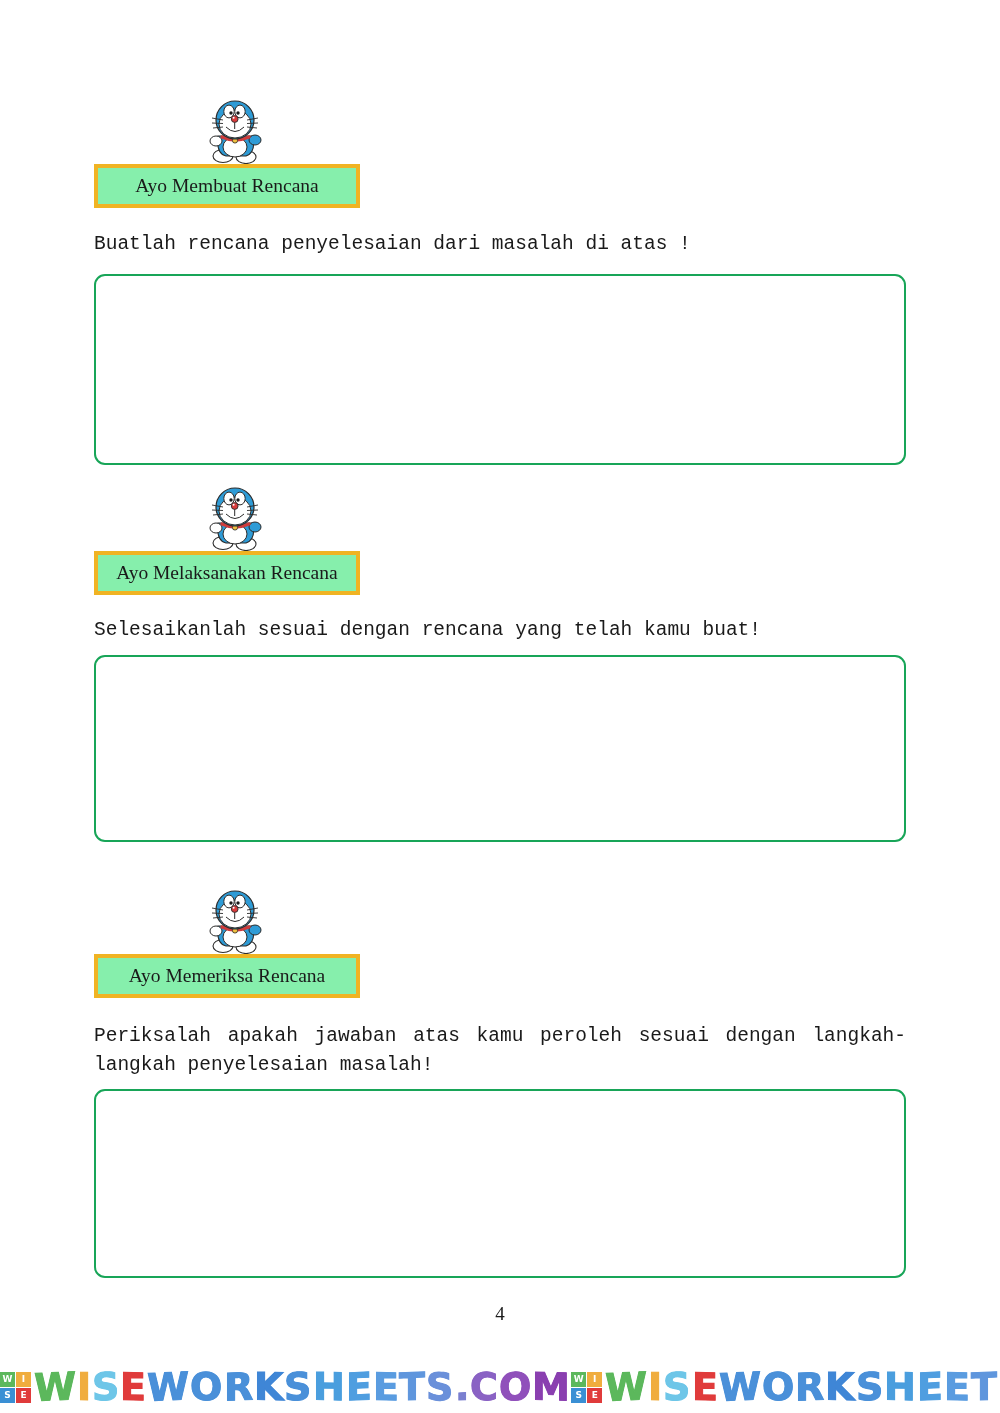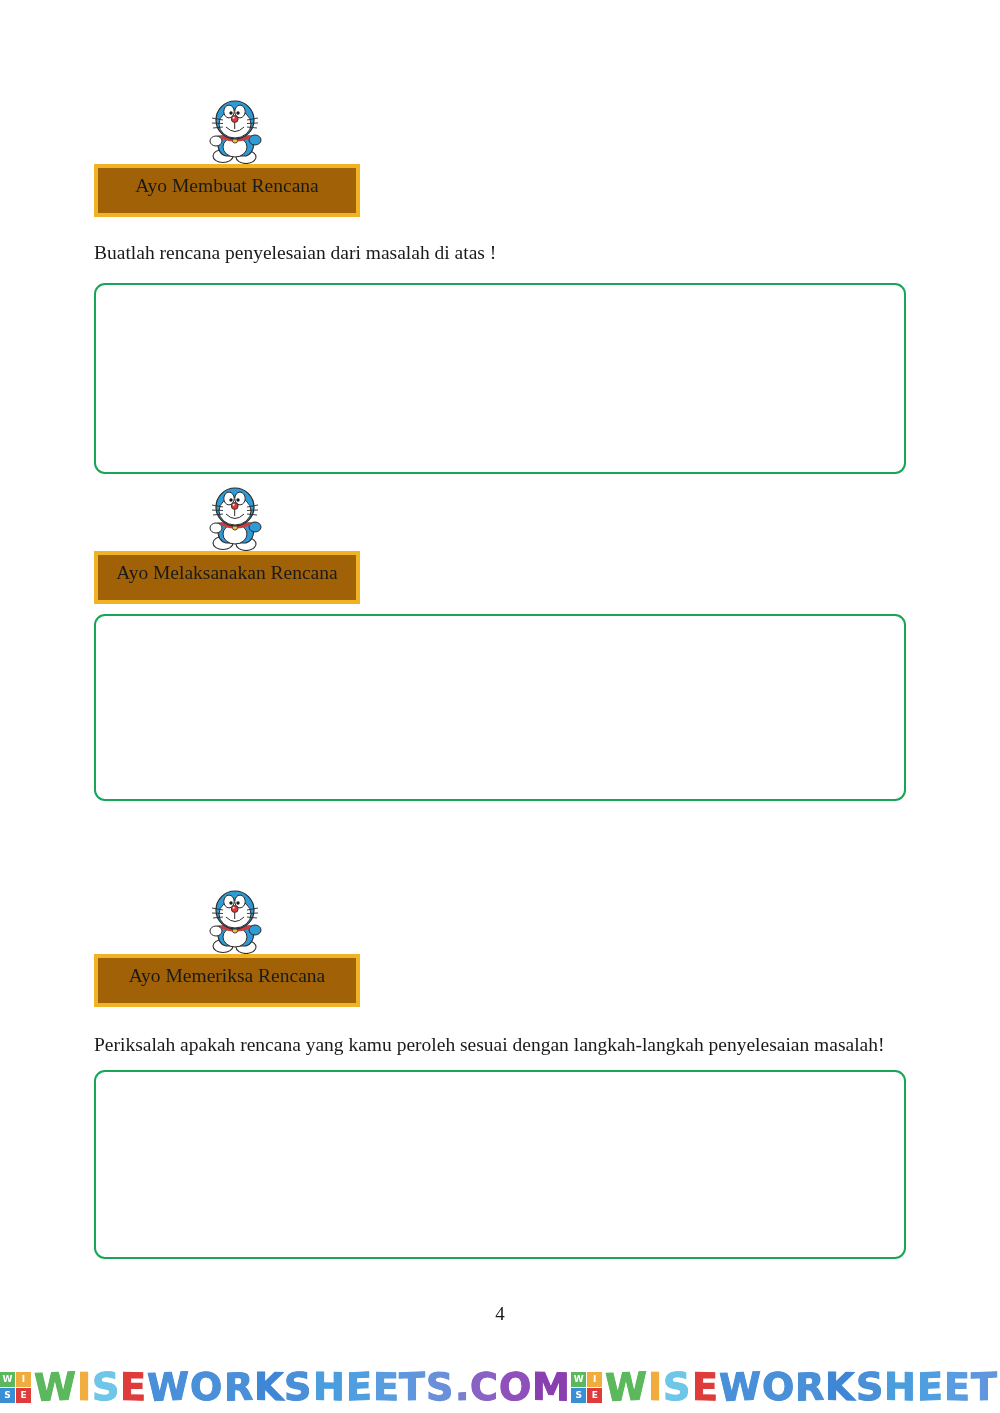--- a/index.html
+++ b/index.html
@@ -36,37 +36,37 @@
     height: 68px;
     margin-left: 112px;
     margin-bottom: 0px;
   }
   .mascot svg { display: block; width: 58px; height: 68px; }
 
   .title-box {
     box-sizing: border-box;
     display: inline-block;
     border: 4px solid #f0b323;
-    background: #a16207;
-    padding: 7px 18px 16px 18px;
+    background: #86efac;
+    padding: 7px 18px 7px 18px;
     min-width: 266px;
     position: relative;
   }
   .title-box .title-text {
     font-family: "Liberation Serif", "DejaVu Serif", serif;
     font-size: 19.5px;
     line-height: 1.15;
     color: #1a1a1a;
     text-align: center;
     display: block;
     white-space: nowrap;
   }
 
   .instruction {
-    font-family: Liberation Serif, serif;
+    font-family: Liberation Mono, monospace;
     font-size: 19.5px;
     line-height: 1.45;
     color: #1a1a1a;
     margin: 0;
   }
   .instruction.justified {
     text-align: justify;
     text-align-last: left;
   }
 
@@ -239,20 +239,21 @@
         <line x1="52" y1="22" x2="41" y2="24" stroke="#2b2b2b" stroke-width="0.9"></line>
         <line x1="52" y1="27" x2="41" y2="27.5" stroke="#2b2b2b" stroke-width="0.9"></line>
         <line x1="51" y1="32" x2="41" y2="31" stroke="#2b2b2b" stroke-width="0.9"></line>
       </svg>
     </div>
 
     <div class="title-box">
       <span class="title-text">Ayo Melaksanakan Rencana</span>
     </div>
 
+    <p class="instruction" style="margin-top:21px;">Selesaikanlah sesuai dengan rencana yang telah kamu buat!</p>
 
     <div class="answer-box" style="height:187px; margin-top:10px;"></div>
   </div>
 
   <div class="section" style="top:886px;">
 
     <div class="mascot">
       <svg viewBox="0 0 58 68" xmlns="http://www.w3.org/2000/svg">
         <ellipse cx="17" cy="60" rx="10" ry="6.5" fill="#ffffff" stroke="#2b2b2b" stroke-width="1.1"></ellipse>
         <ellipse cx="40" cy="61" rx="10" ry="6.5" fill="#ffffff" stroke="#2b2b2b" stroke-width="1.1"></ellipse>
@@ -278,21 +279,21 @@
         <line x1="52" y1="22" x2="41" y2="24" stroke="#2b2b2b" stroke-width="0.9"></line>
         <line x1="52" y1="27" x2="41" y2="27.5" stroke="#2b2b2b" stroke-width="0.9"></line>
         <line x1="51" y1="32" x2="41" y2="31" stroke="#2b2b2b" stroke-width="0.9"></line>
       </svg>
     </div>
 
     <div class="title-box">
       <span class="title-text">Ayo Memeriksa Rencana</span>
     </div>
 
-    <p class="instruction justified" style="margin-top:24px; width:812px;">Periksalah apakah rencana yang kamu peroleh sesuai dengan langkah-langkah penyelesaian masalah!</p>
+    <p class="instruction justified" style="margin-top:24px; width:812px;">Periksalah apakah jawaban atas kamu peroleh sesuai dengan langkah-langkah penyelesaian masalah!</p>
 
     <div class="answer-box" style="height:189px; margin-top:10px;"></div>
   </div>
 
   <div class="page-number">4</div>
 
   <div class="watermark-bar">
 
     <div class="wm-unit">
       <div class="wm-logo">

